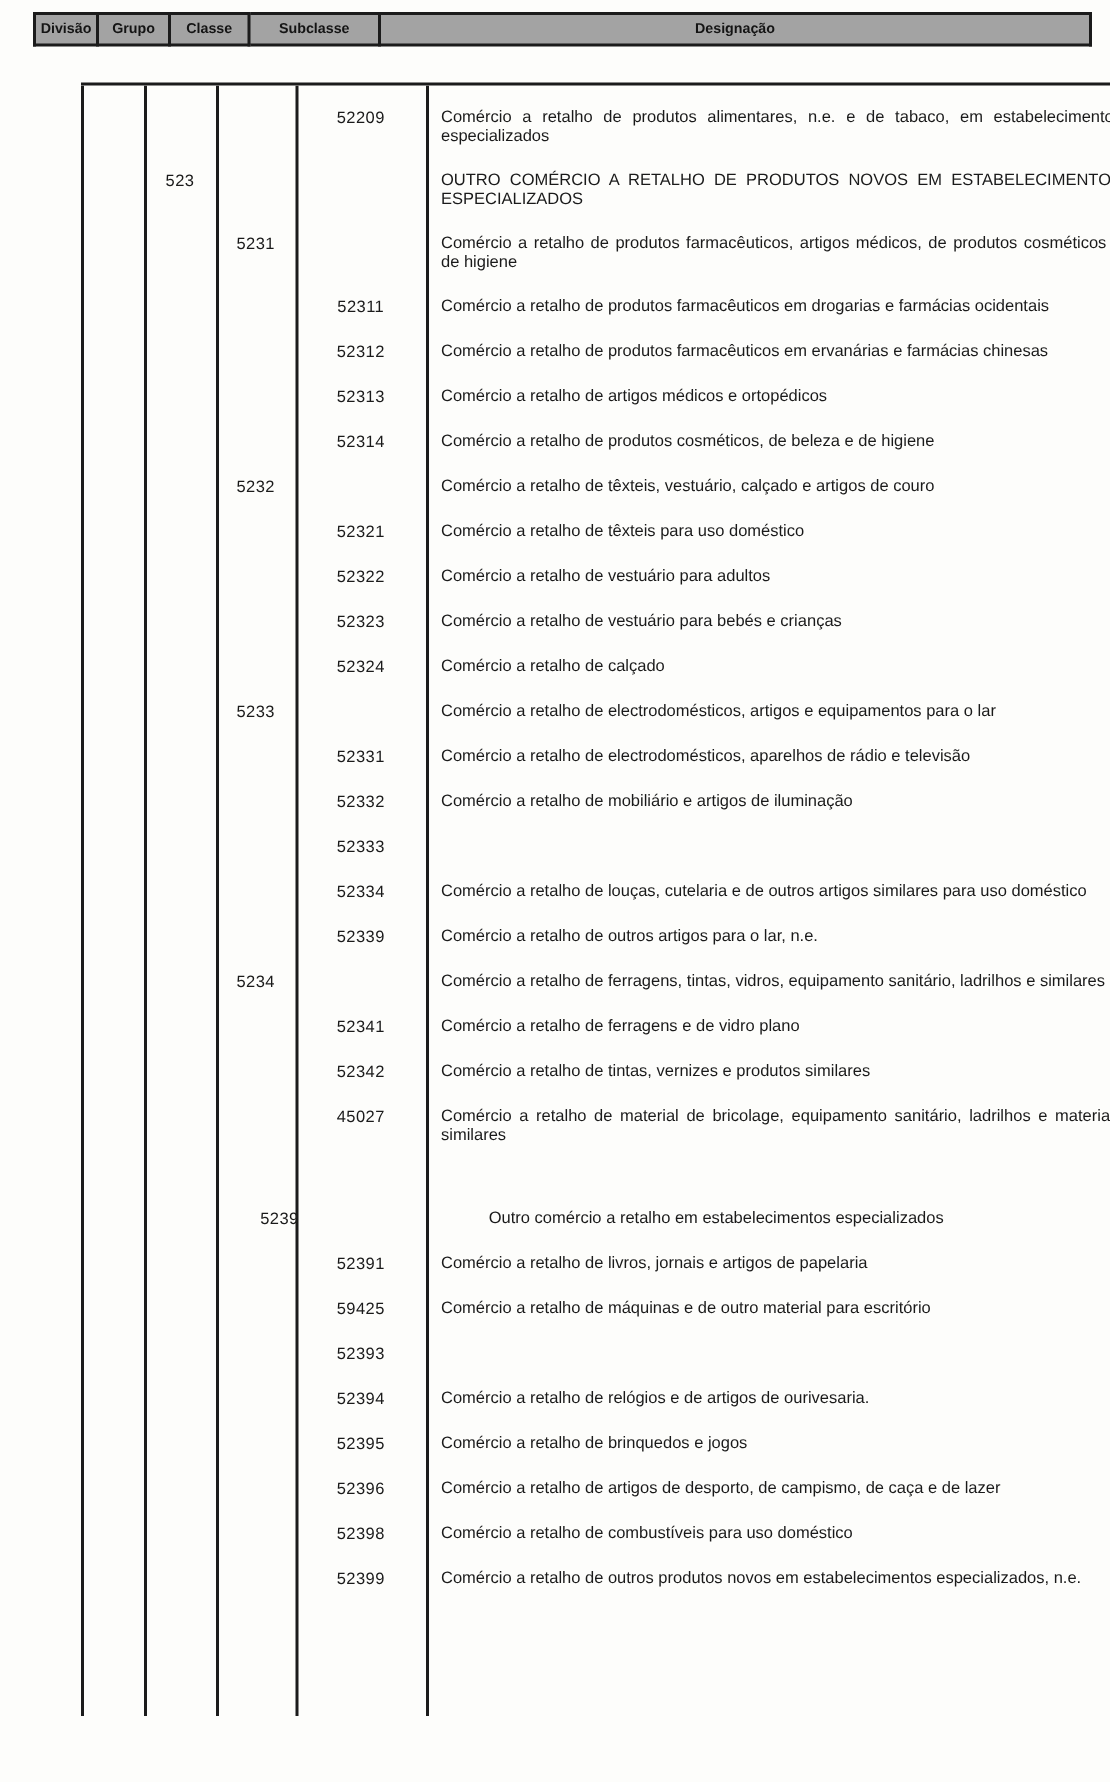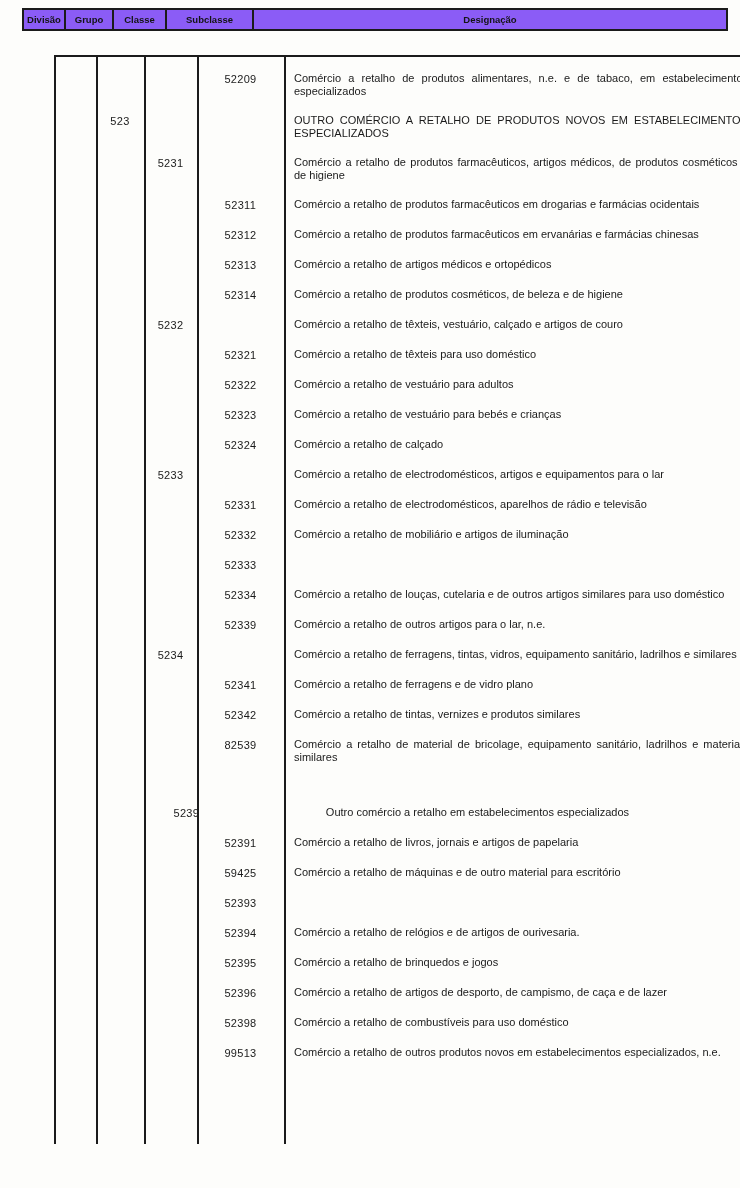--- a/index.html
+++ b/index.html
@@ -22,21 +22,21 @@
     table-layout: fixed;
   }
   .header-table th {
     border: 2px solid #1b1b1b;
     font-size: 9.5px;
     font-weight: bold;
     height: 21px;
     text-align: center;
     vertical-align: middle;
     color: #141414;
-    background: #8b5cf6;
+    background: #a3a3a3;
   }
   .body-table {
     position: absolute;
     left: 22px;
     top: 55px;
     width: 706px;
     height: 1089px;
     border-top: 2px solid #1b1b1b;
     overflow: hidden;
     margin-left: 32px;
@@ -242,21 +242,21 @@
           <div class="cell code c-divisao"></div>
           <div class="cell code c-grupo"></div>
           <div class="cell code c-classe"></div>
           <div class="cell code c-subclasse">52342</div>
           <div class="cell c-designacao">Comércio a retalho de tintas, vernizes e produtos similares</div>
         </div>
         <div class="row">
           <div class="cell code c-divisao"></div>
           <div class="cell code c-grupo"></div>
           <div class="cell code c-classe"></div>
-          <div class="cell code c-subclasse">82539</div>
+          <div class="cell code c-subclasse">45027</div>
           <div class="cell c-designacao">Comércio a retalho de material de bricolage, equipamento sanitário, ladrilhos e materiais similares</div>
         </div>
         <div class="row gap-before">
           <div class="cell code c-divisao"></div>
           <div class="cell code c-grupo"></div>
           <div class="cell code c-classe">5239</div>
           <div class="cell code c-subclasse"></div>
           <div class="cell c-designacao">Outro comércio a retalho em estabelecimentos especializados</div>
         </div>
         <div class="row">
@@ -304,21 +304,21 @@
           <div class="cell code c-divisao"></div>
           <div class="cell code c-grupo"></div>
           <div class="cell code c-classe"></div>
           <div class="cell code c-subclasse">52398</div>
           <div class="cell c-designacao">Comércio a retalho de combustíveis para uso doméstico</div>
         </div>
         <div class="row">
           <div class="cell code c-divisao"></div>
           <div class="cell code c-grupo"></div>
           <div class="cell code c-classe"></div>
-          <div class="cell code c-subclasse">99513</div>
+          <div class="cell code c-subclasse">52399</div>
           <div class="cell c-designacao">Comércio a retalho de outros produtos novos em estabelecimentos especializados, n.e.</div>
         </div>
       </div>
     <div class="vline vl-0"></div>
     <div class="vline vl-1"></div>
     <div class="vline vl-2"></div>
     <div class="vline vl-3"></div>
     <div class="vline vl-4"></div>
     <div class="vline vl-5"></div>
   </div>

